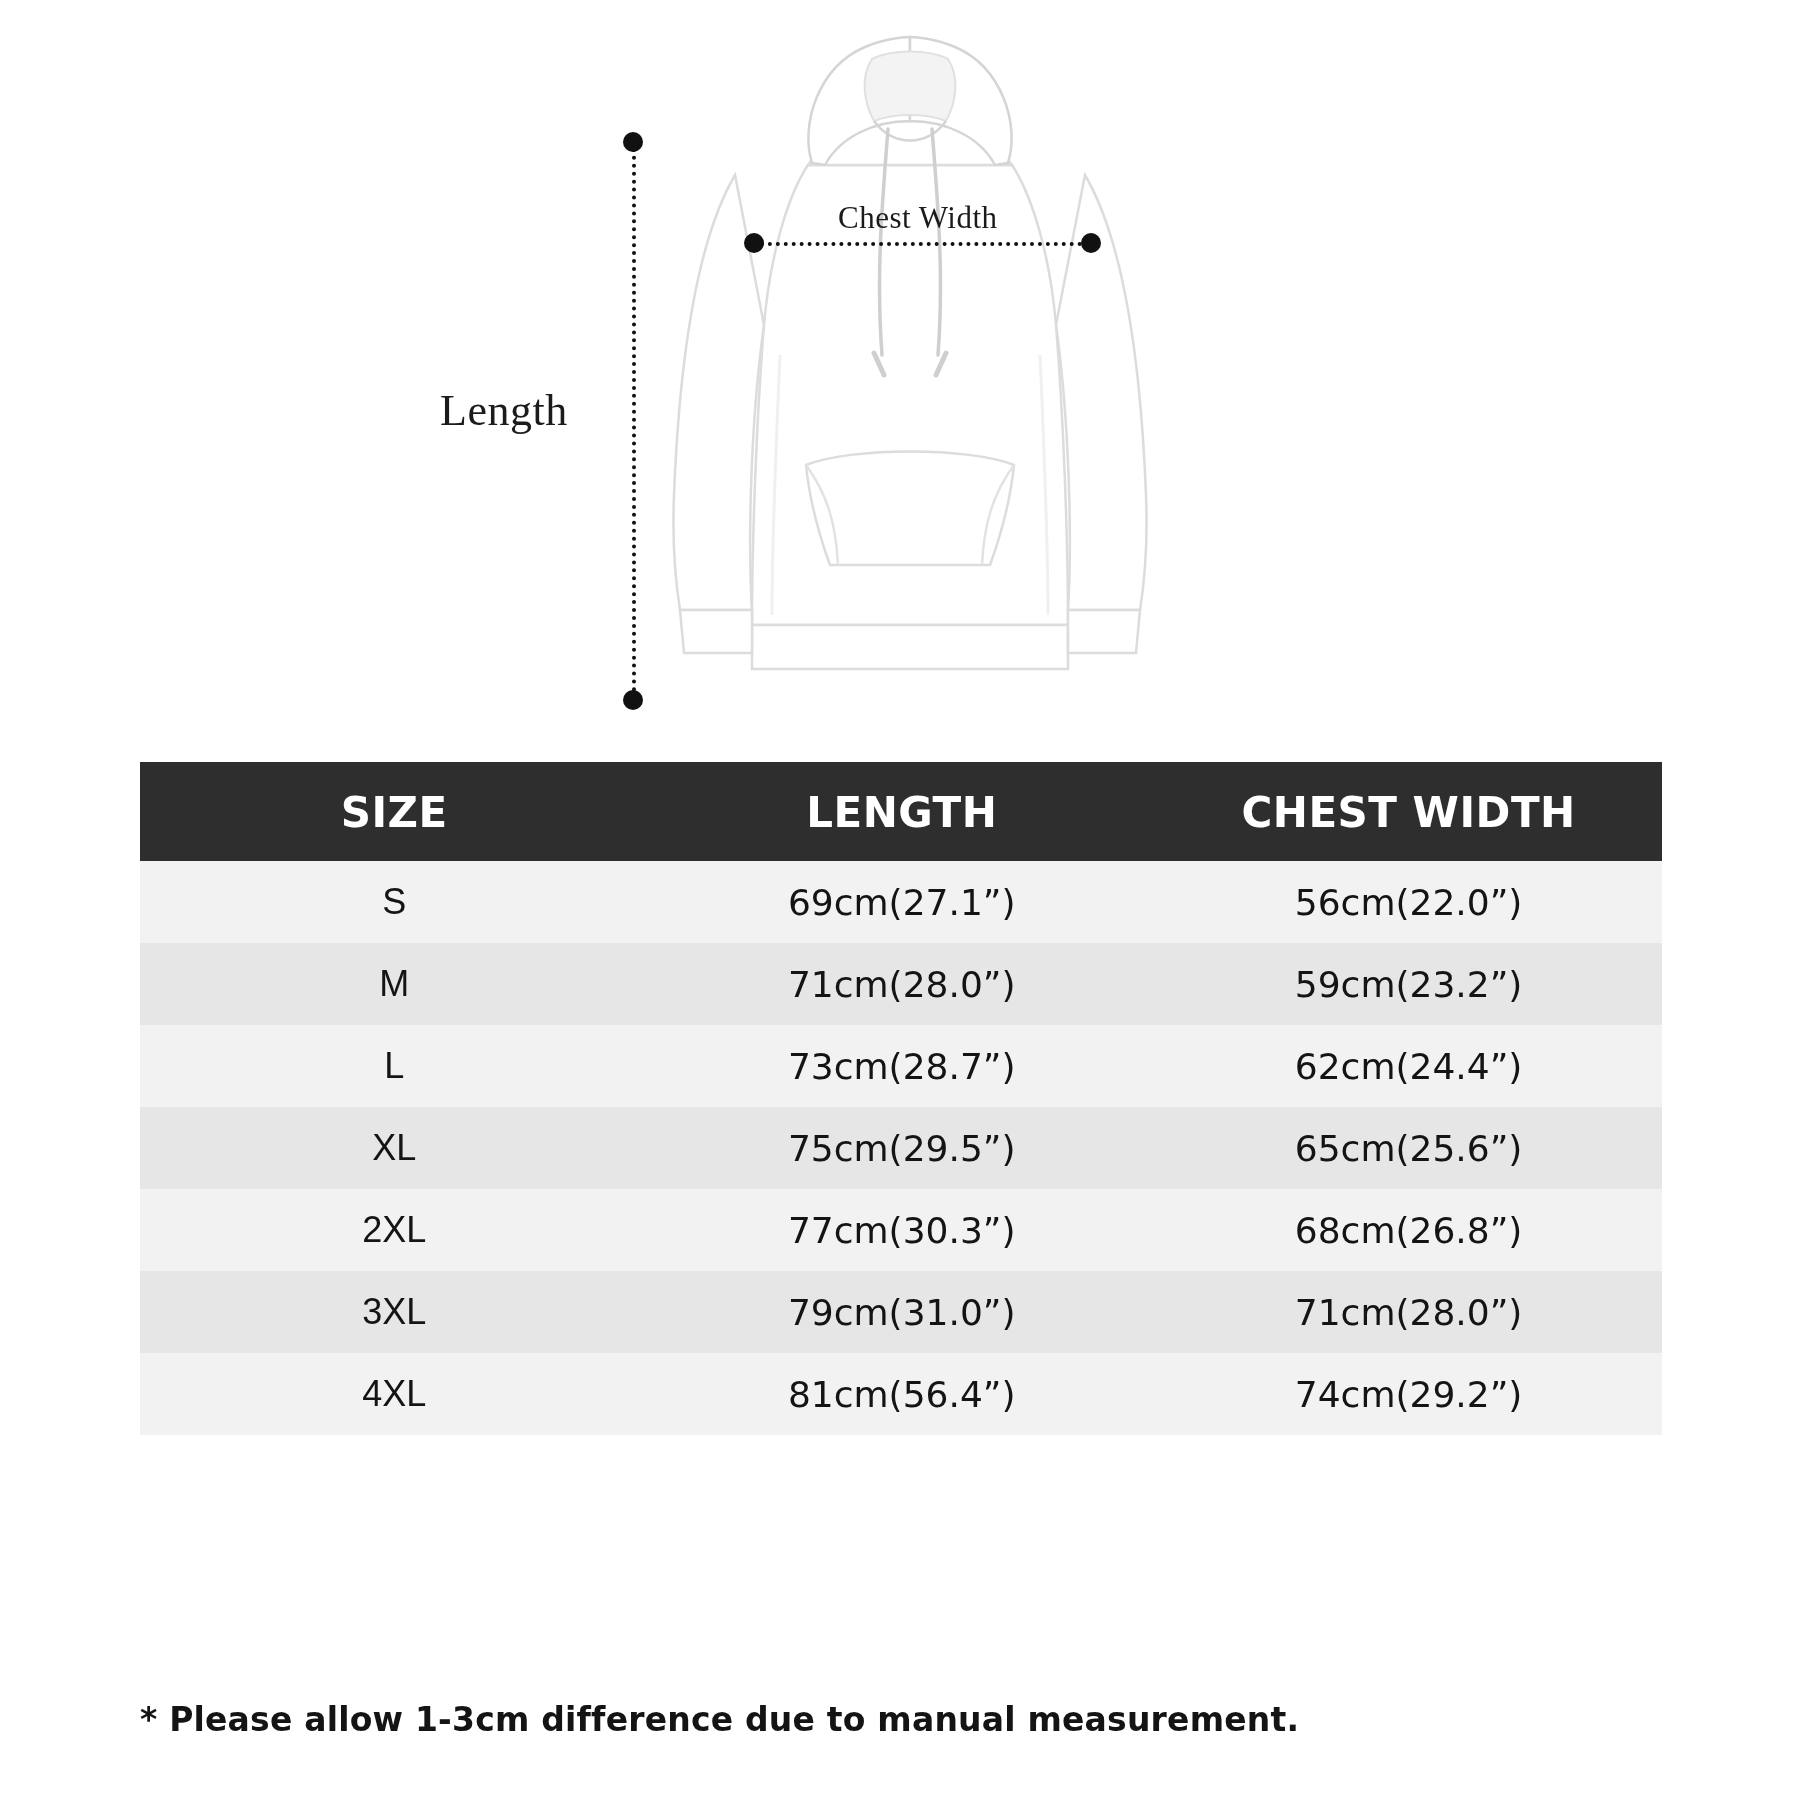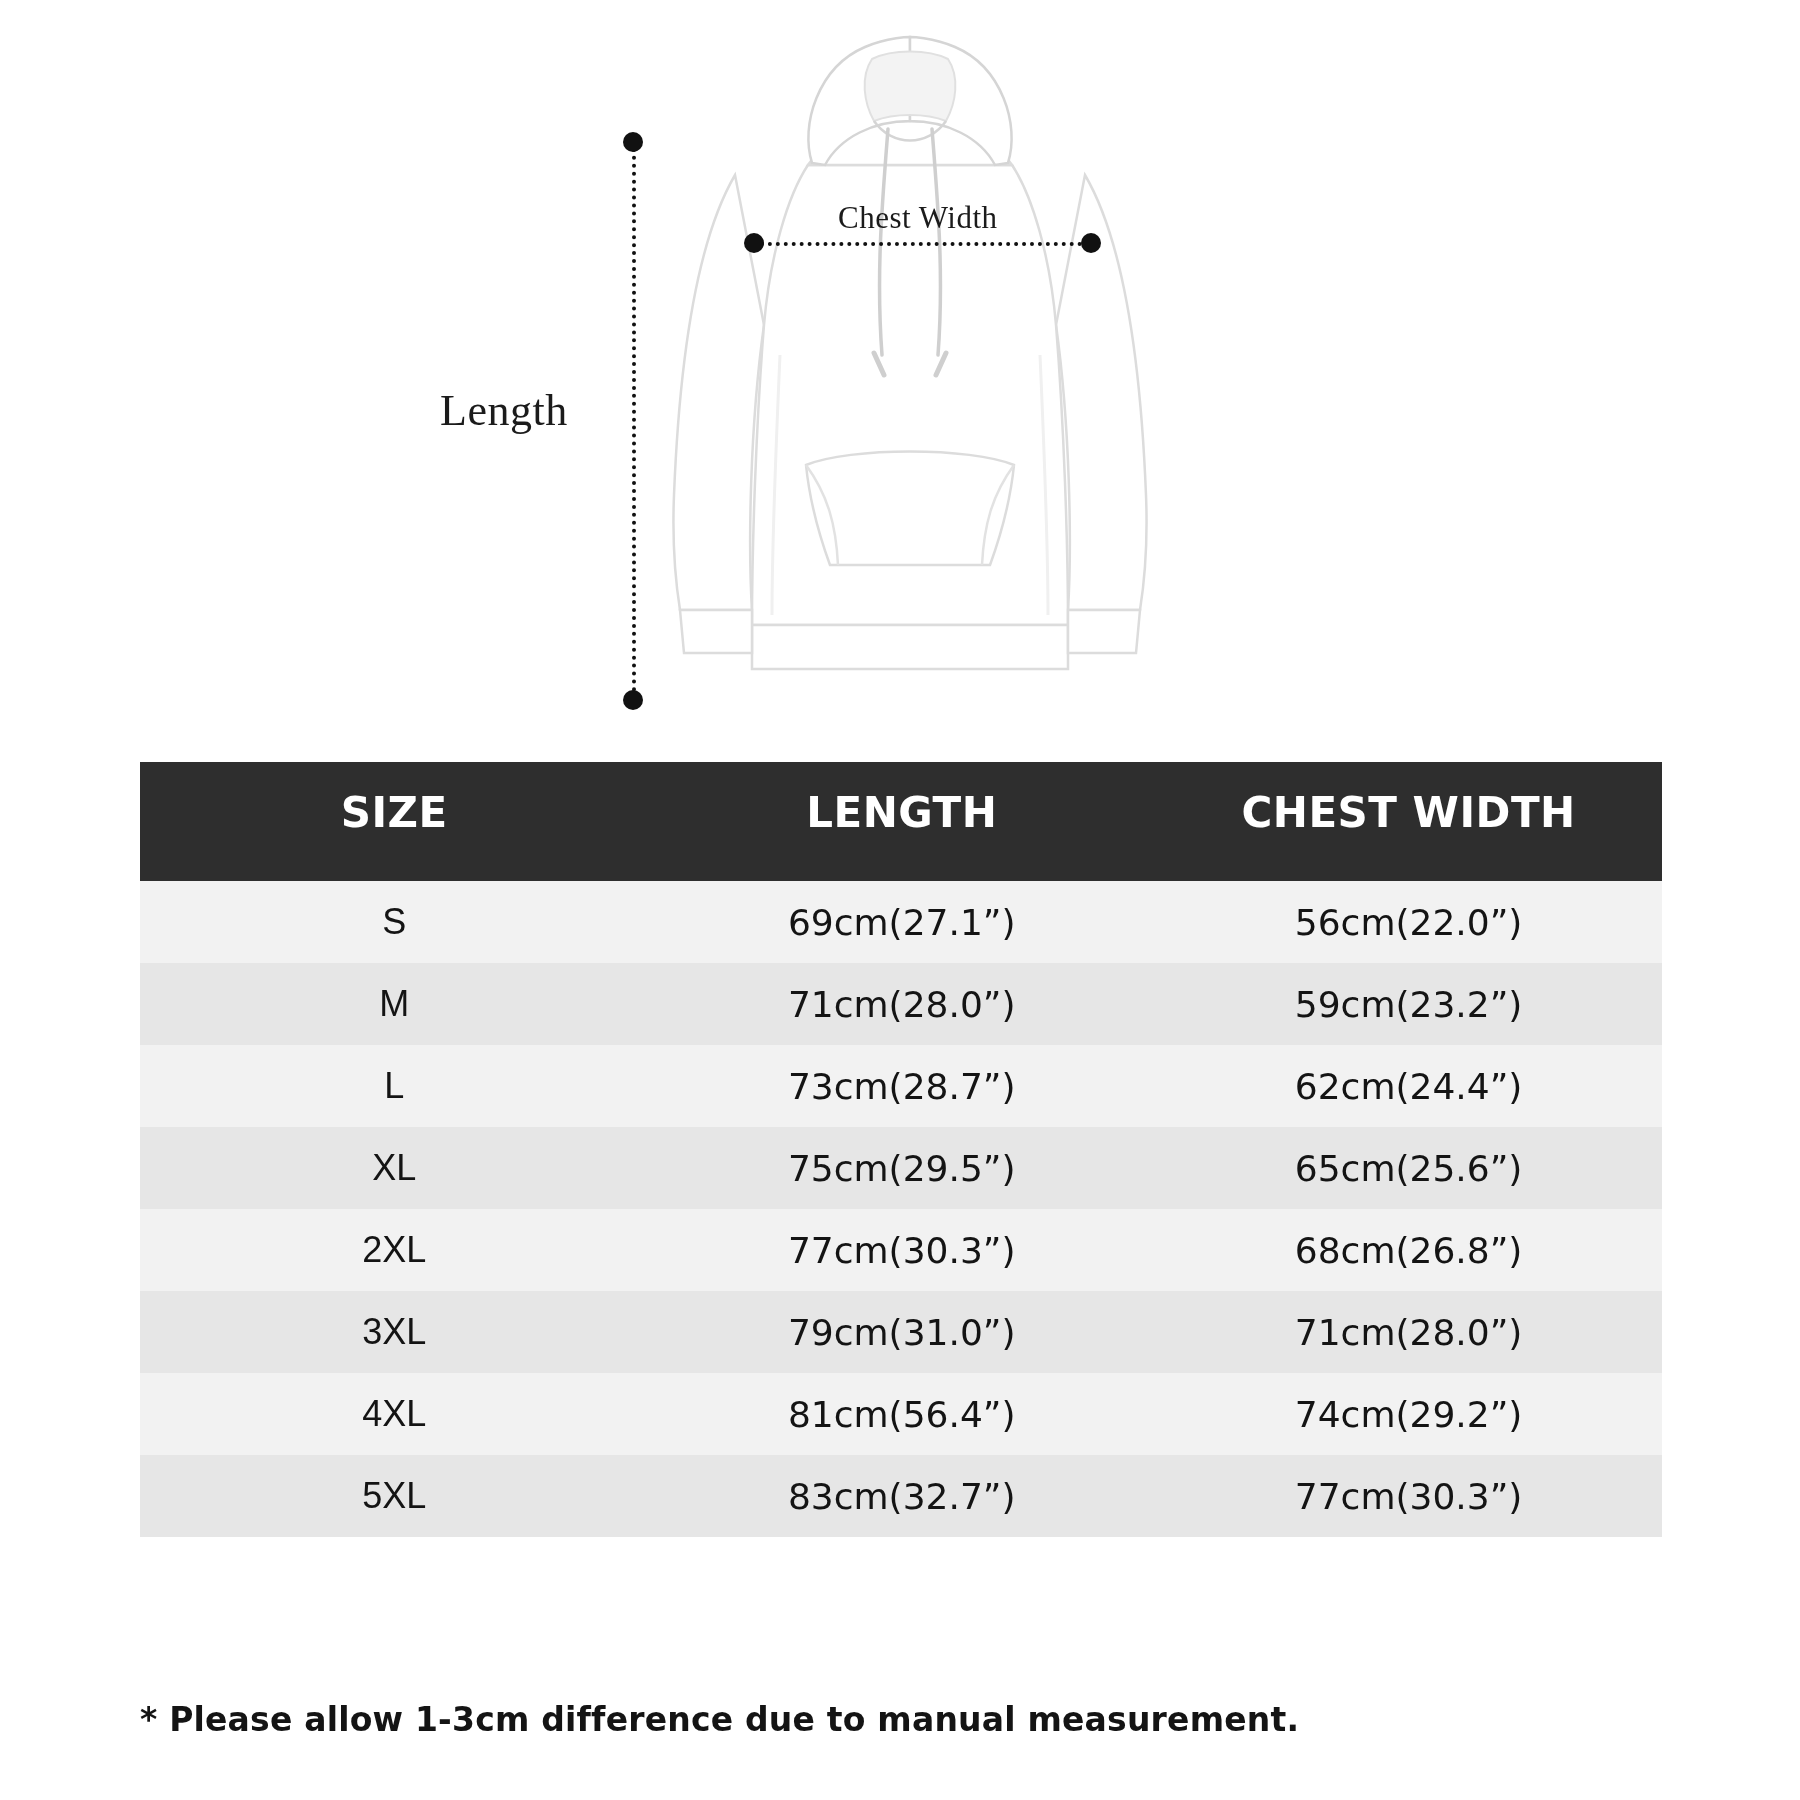--- a/index.html
+++ b/index.html
@@ -100,21 +100,21 @@
     width: 1522px;
     border-collapse: collapse;
     table-layout: fixed;
   }
   .size-table th {
     background: #2e2e2e;
     color: #ffffff;
     font-size: 42px;
     font-weight: bold;
     letter-spacing: 0.5px;
-    padding: 26px 0 44px 0;
+    padding: 26px 0 24px 0;
     text-align: center;
     font-family: "DejaVu Sans", sans-serif;
   }
   .size-table td {
     font-size: 36px;
     font-weight: normal;
     color: #141414;
     text-align: center;
     padding: 20px 0 20px 0;
     font-family: "DejaVu Sans", sans-serif;
@@ -247,21 +247,16 @@
     <tr class="even">
       <td class="size-cell">3XL</td>
       <td>79cm(31.0”)</td>
       <td>71cm(28.0”)</td>
     </tr>
     <tr class="odd">
       <td class="size-cell">4XL</td>
       <td>81cm(56.4”)</td>
       <td>74cm(29.2”)</td>
     </tr>
-    <tr class="even">
-      <td class="size-cell">5XL</td>
-      <td>83cm(32.7”)</td>
-      <td>77cm(30.3”)</td>
-    </tr>
   </tbody>
 </table>
 
 <div class="footnote">* Please allow 1-3cm difference due to manual measurement.</div>
 
 </body></html>

